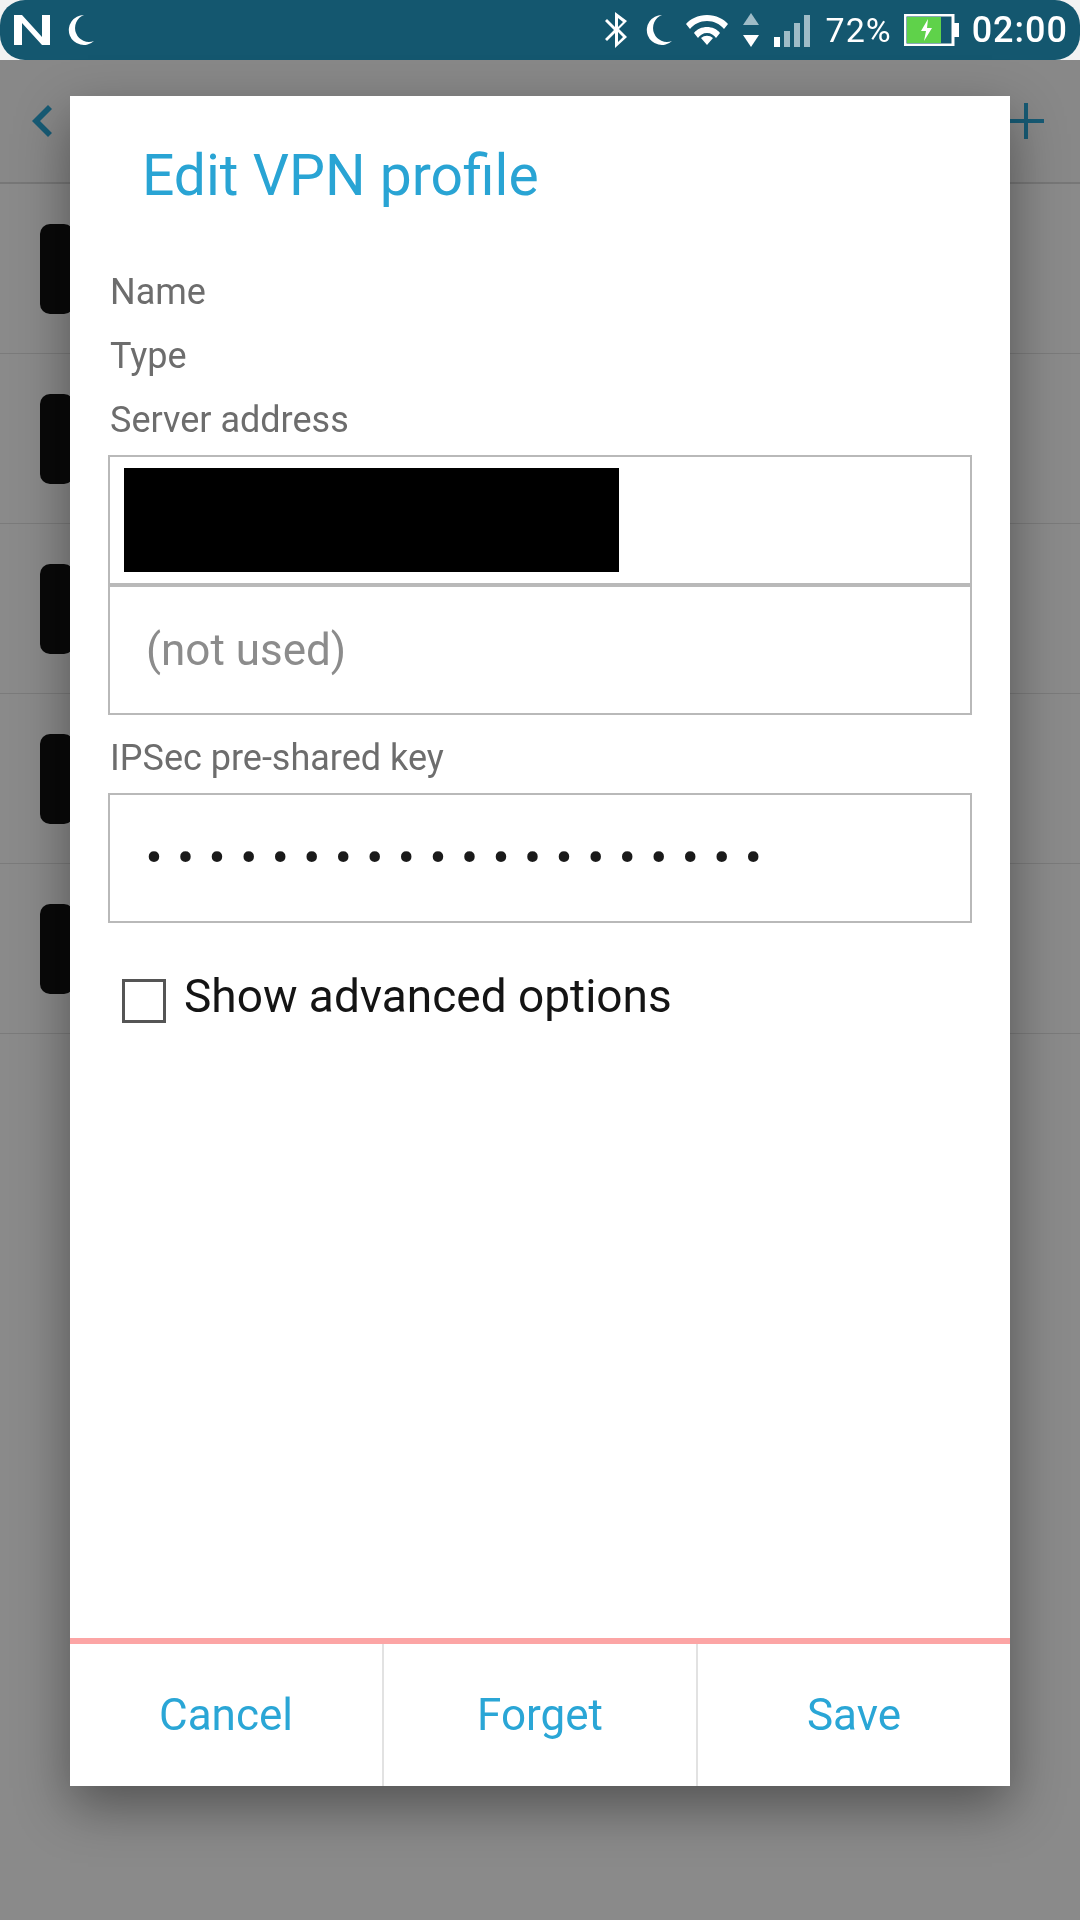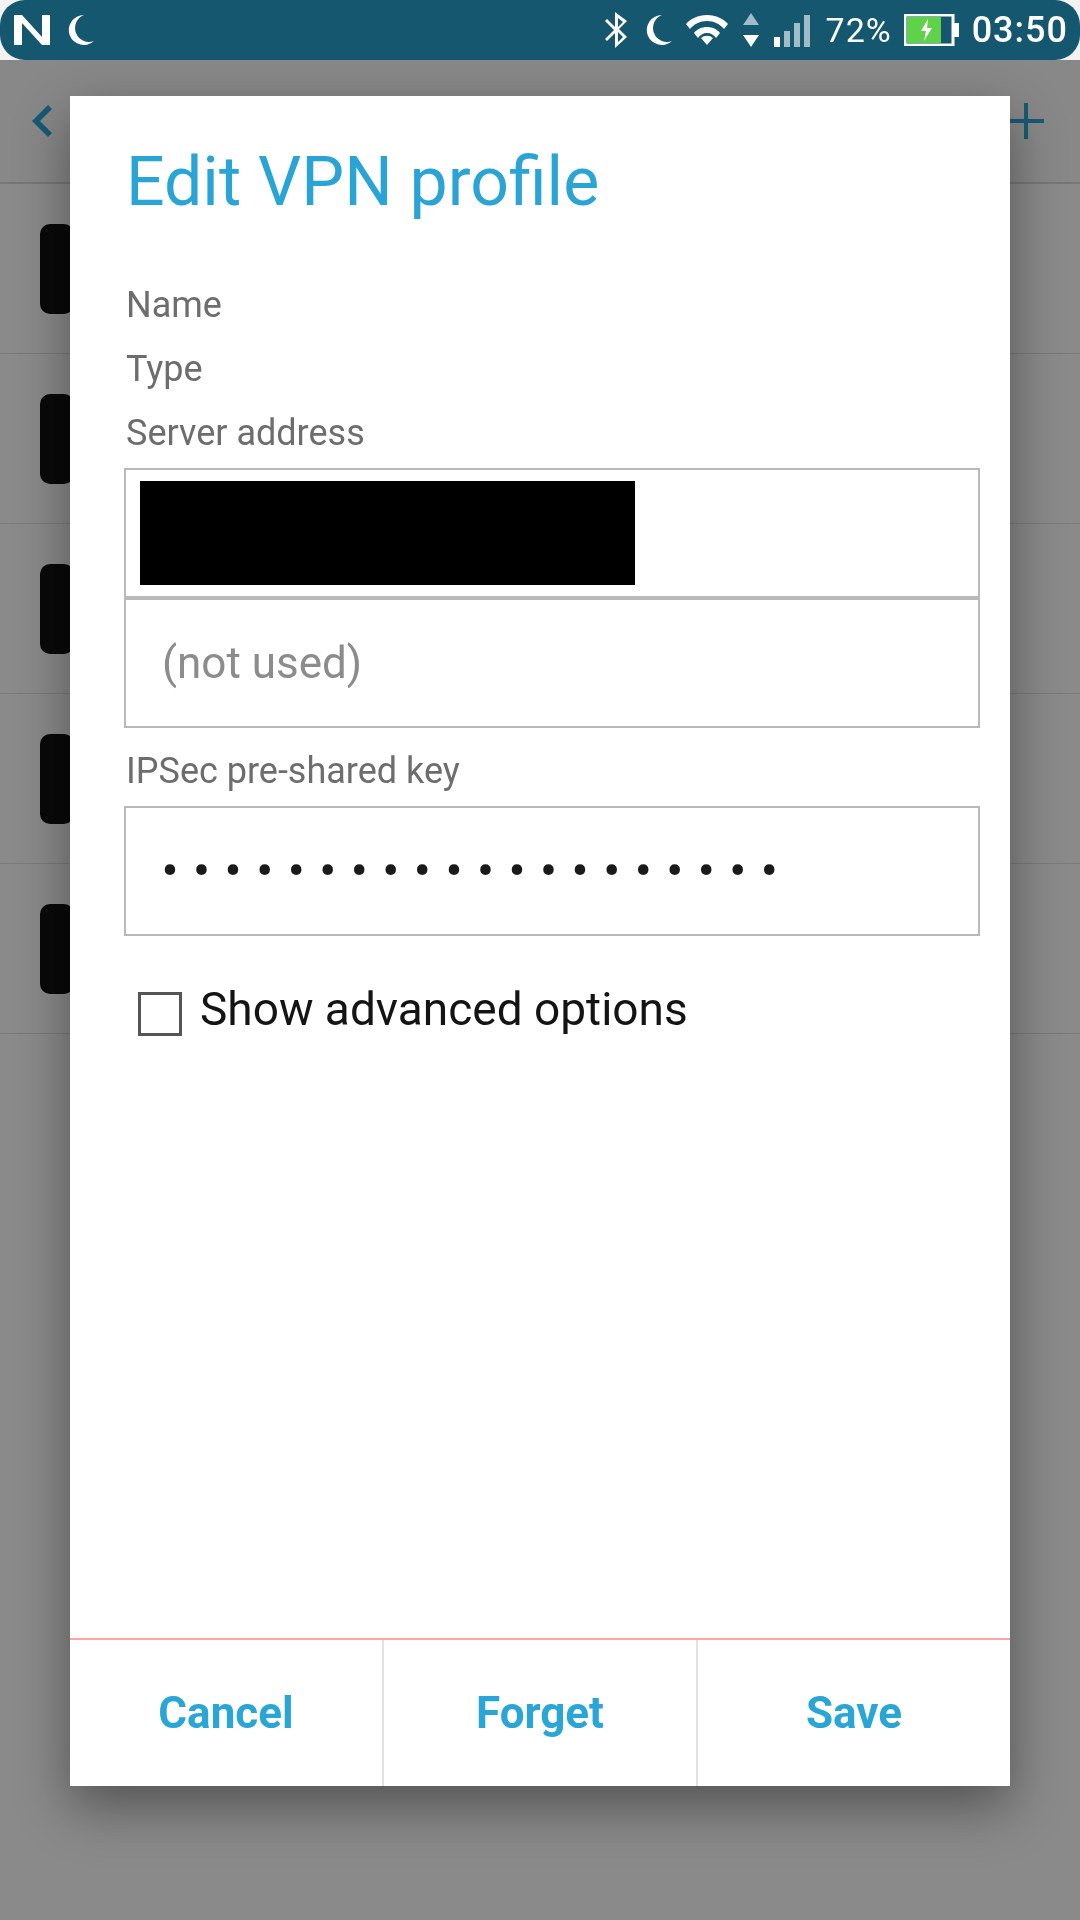--- a/index.html
+++ b/index.html
@@ -60,29 +60,28 @@
     left: 70px;
     width: 940px;
     height: 1690px;
     background: #ffffff;
     box-shadow: 0 20px 50px rgba(0,0,0,.4);
     display:flex;
     flex-direction:column;
   }
   .dialog-title {
     color:#29a4d4;
-    font-size:68px;
+    font-size:57px;
     font-weight:400;
-    padding: 46px 56px 40px 56px;
+    padding: 46px 56px 40px 72px;
   }
   .dialog-body {
     flex:1;
     overflow:hidden;
-    padding: 0 30px;
-    margin-left: 24px;
+    padding: 0 38px;
   }
   .field-label {
     color:#6d6d6d;
     font-size:36px;
     margin: 22px 0 14px 2px;
   }
   .text-field, .select-field {
     width:100%;
     height:130px;
     border:2px solid #b9b9b9;
@@ -116,23 +115,22 @@
     overflow:hidden;
   }
   .adv-row .cb {
     width:44px; height:44px; border:3px solid #555; background:#fff;
   }
   .adv-row .lbl { font-size:46px; color:#141414; white-space:nowrap; }
 
   
   .dialog-actions {
     height:148px;
-    border-top:2px solid #fca5a5;
+    border-top:6px solid #fca5a5;
     display:flex;
-    font-weight:bold;
   }
   .dialog-actions .btn {
     flex:1;
     display:flex; align-items:center; justify-content:center;
     color:#2aa6d6;
     font-size:44px;
     border-right:2px solid #e2e2e2;
     cursor:pointer;
   }
   .dialog-actions .btn:last-child { border-right:none; }
@@ -188,21 +186,21 @@
     </span>
     <span class="pct">72%</span>
     <span class="ic">
       <svg width="56" height="32" viewBox="0 0 56 32">
         <rect x="1" y="1" width="48" height="30" fill="none" stroke="#fff" stroke-width="3"></rect>
         <rect x="49" y="9" width="6" height="14" fill="#fff"></rect>
         <rect x="3" y="3" width="34" height="26" fill="#5fd24a"></rect>
         <path d="M24 5l-7 12h5l-2 10 8-13h-5l1-9z" fill="#fff"></path>
       </svg>
     </span>
-    <span class="clk">03:50</span>
+    <span class="clk">02:00</span>
   </div>
 </div>
 
 <div class="bg-app">
   <span class="back">
     <svg width="48" height="48" viewBox="0 0 48 48">
         <path d="M28 8L12 24l16 16 4-4L20 24l12-12z" fill="#2aa6d6"></path>
       </svg>
   </span>
   <span class="plus">

